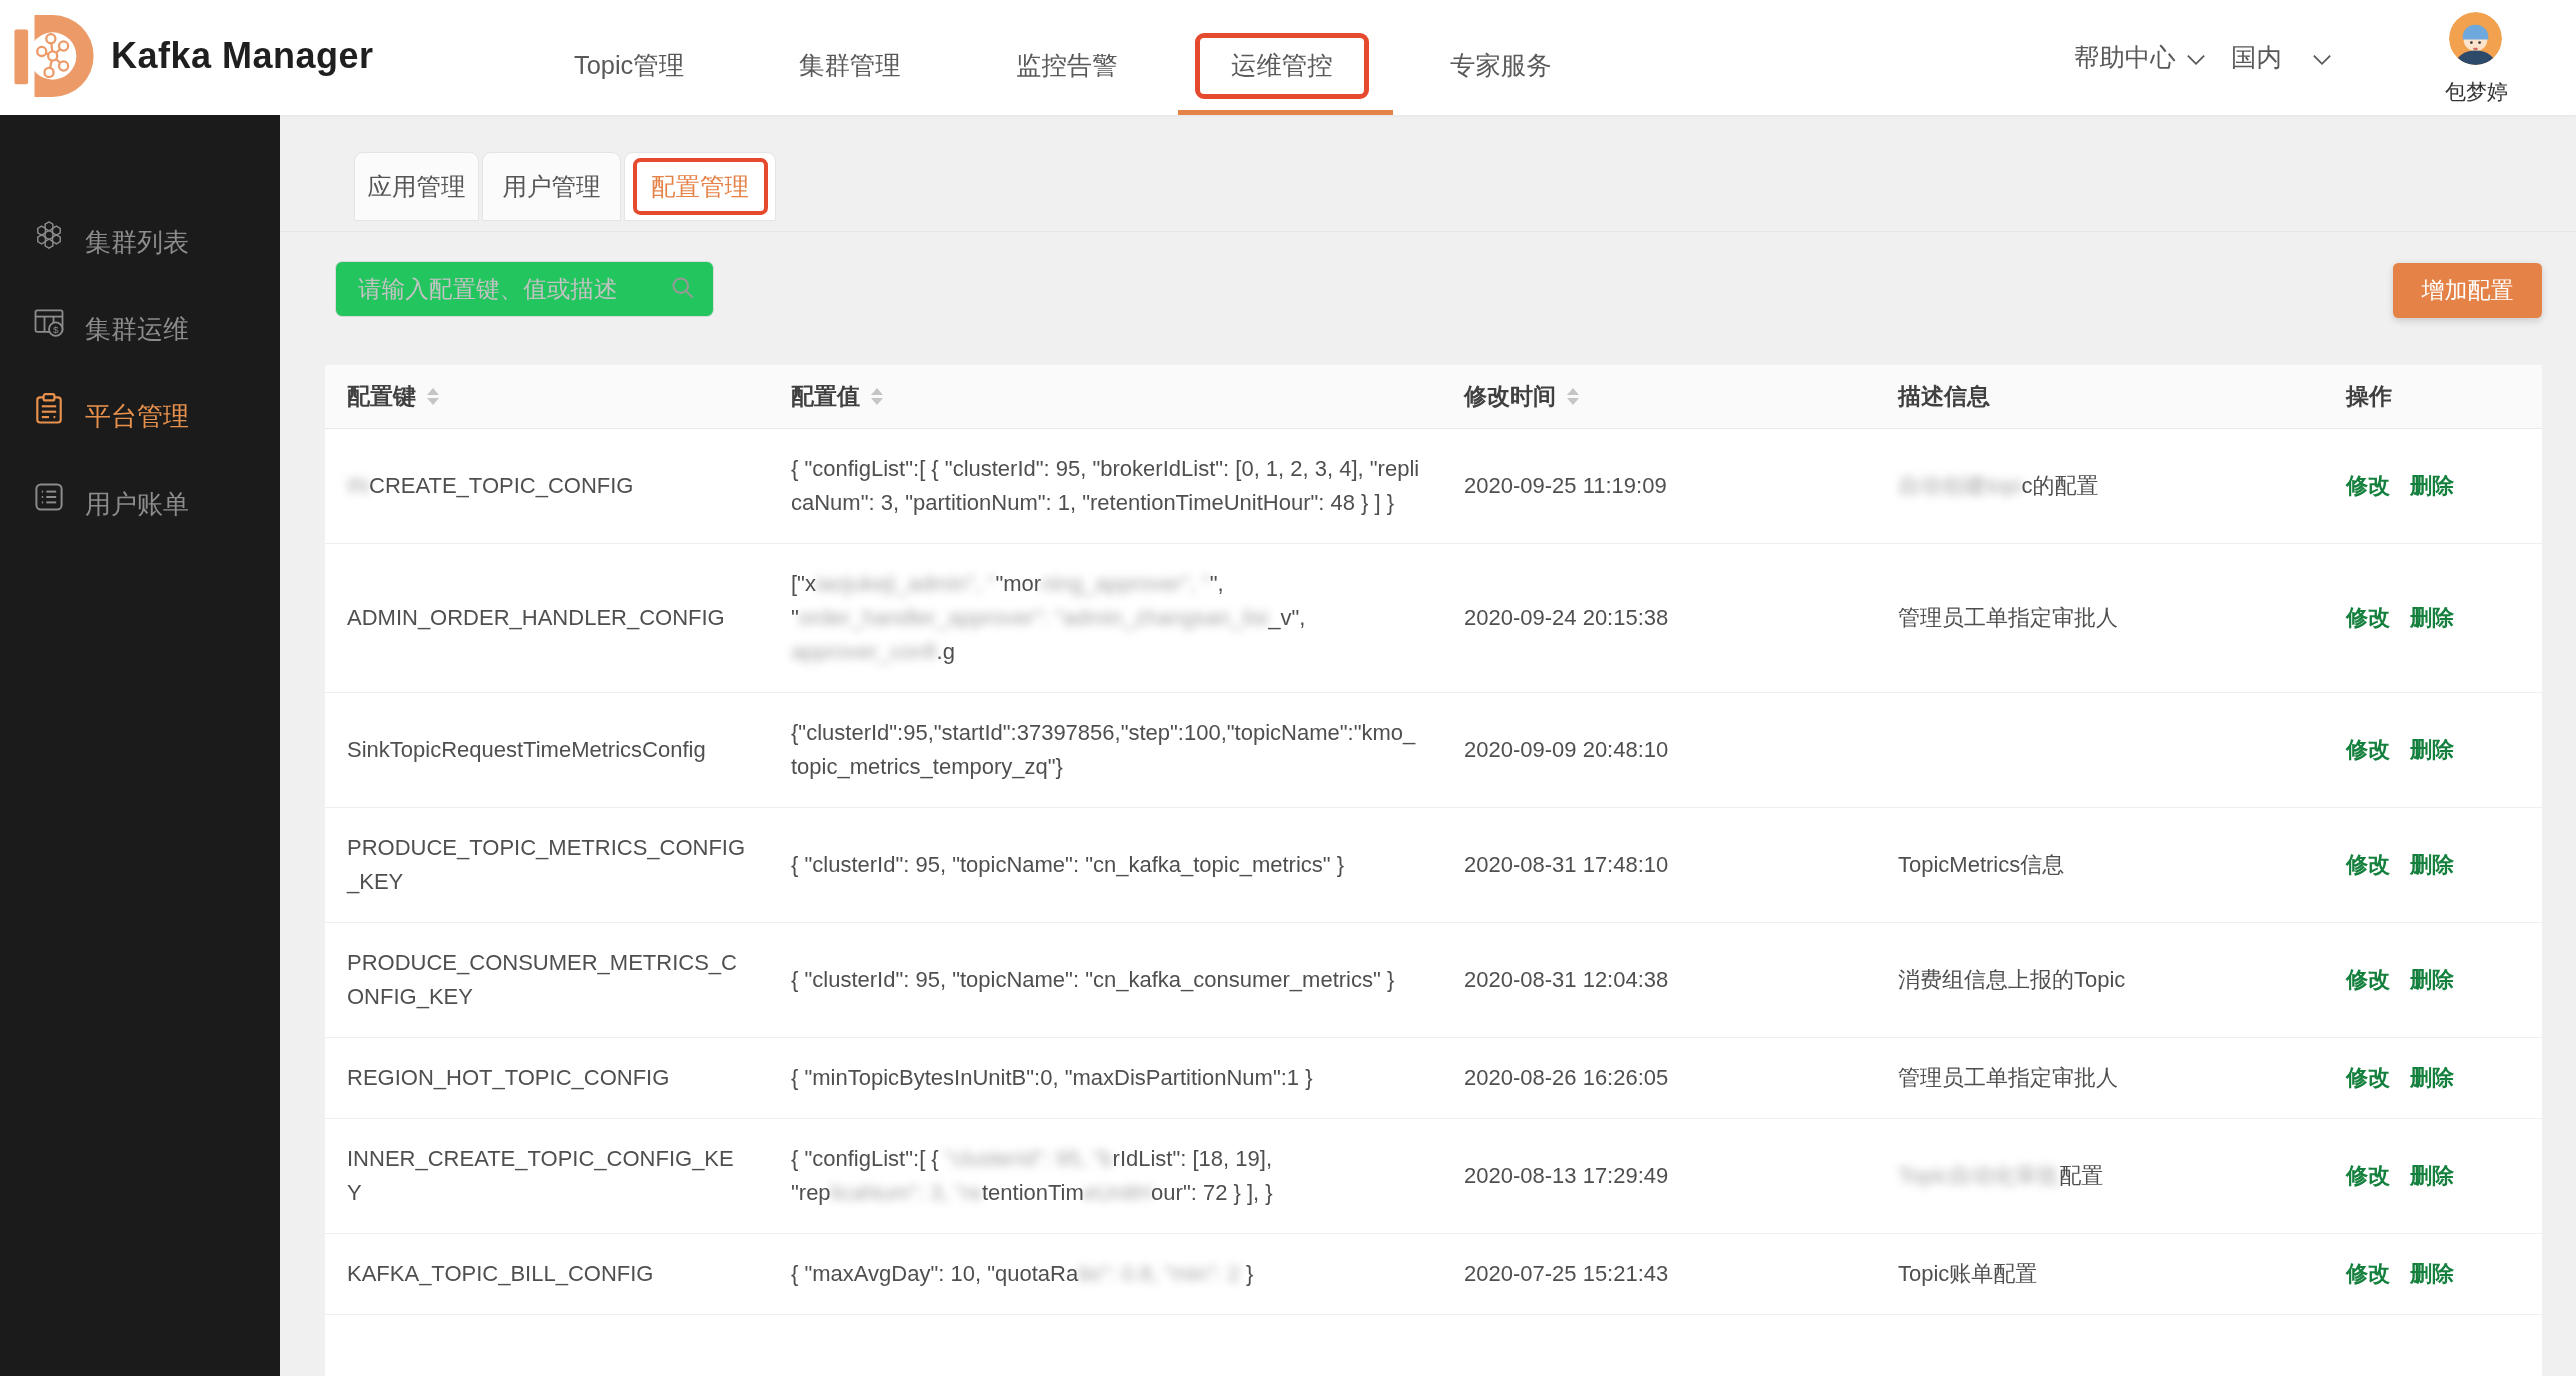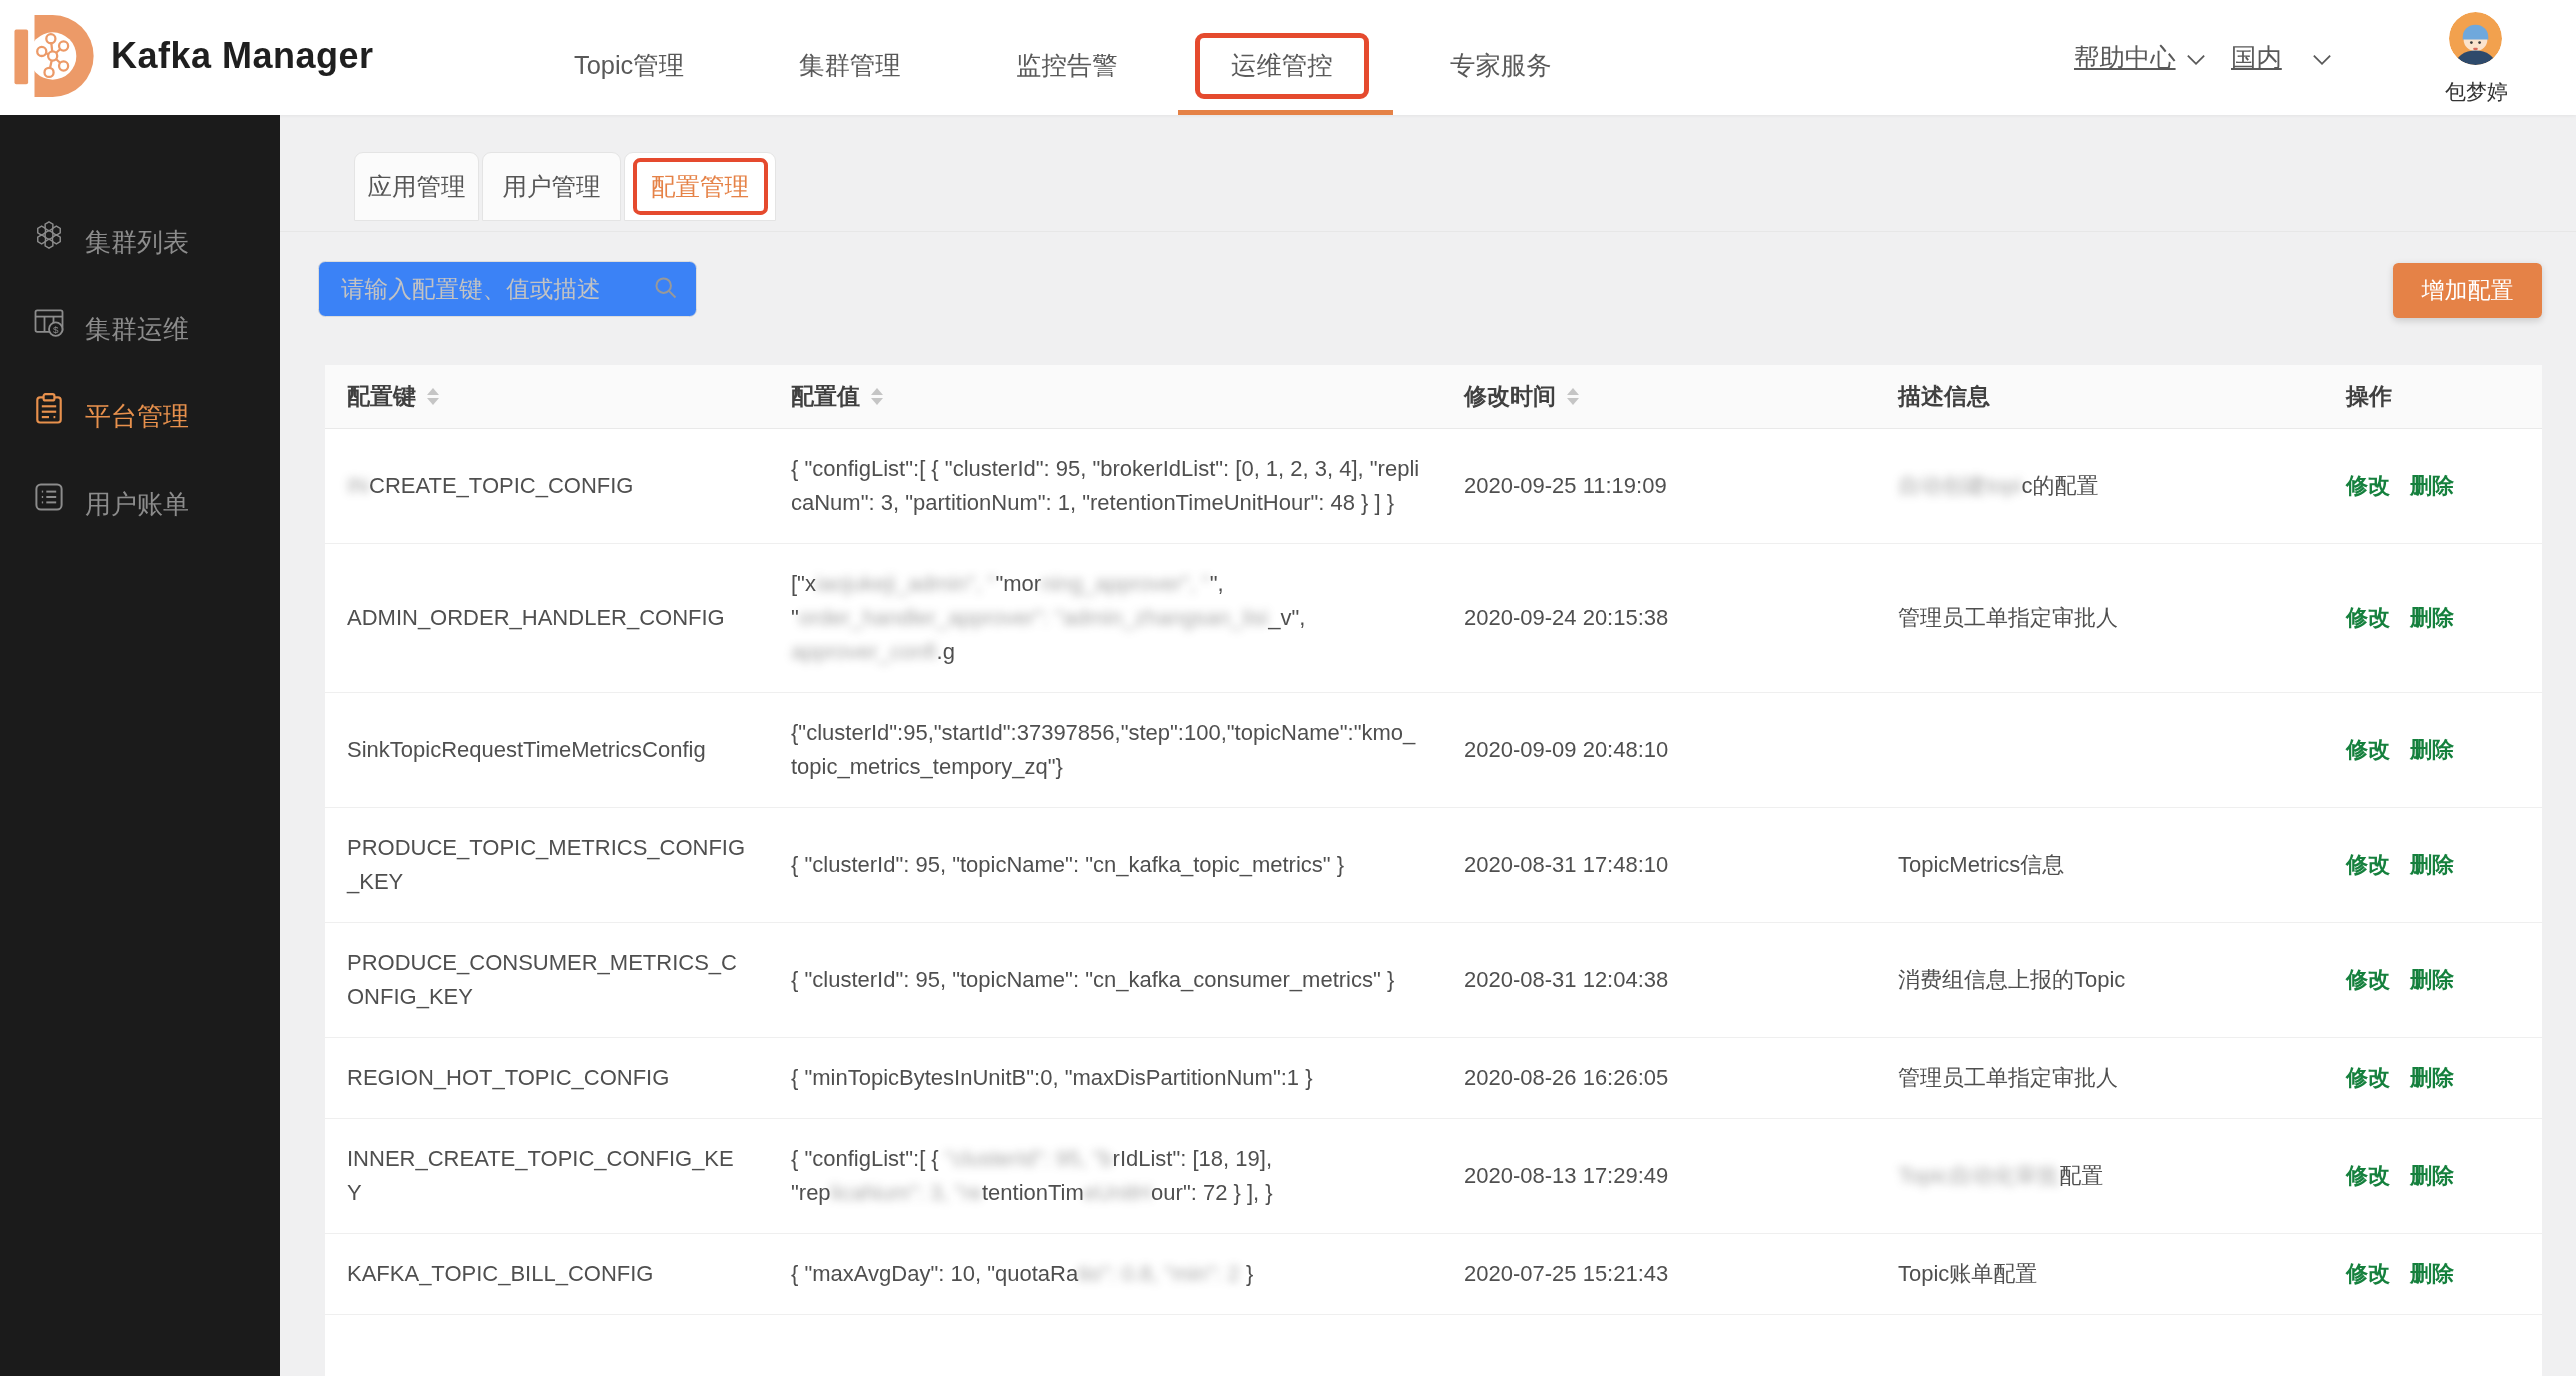--- a/index.html
+++ b/index.html
@@ -8,41 +8,41 @@
   .page { position:relative; width:2576px; height:1376px; overflow:hidden; background:#F0F0F1; }
 
   
   .top-header { position:absolute; left:0; top:0; width:2576px; height:115px; background:#fff; z-index:5; box-shadow:0 0.9px 3.6px rgba(0,0,0,.07); }
   .logo { position:absolute; left:9px; top:5.4px; }
   .app-title { position:absolute; left:111px; top:35px; font-size:36px; font-weight:600; color:#1f1f1f; letter-spacing:0.5px; }
   .nav-item { position:absolute; top:0; height:132px; display:flex; align-items:center; font-size:25.4px; color:#595959; cursor:pointer; white-space:nowrap; }
   .nv1{left:574px}.nv2{left:799px}.nv3{left:1016px}.nv4{left:1231px}.nv5{left:1450px}
   .anno-nav { border:5.4px solid #E54A2E; border-radius:9px; padding:11px 31px; margin:-16.3px -36px; }
   .nav-underline { position:absolute; left:1178px; bottom:0; width:215px; height:5.4px; background:#E58247; }
-  .hdr-right { position:absolute; top:0; height:115px; display:flex; align-items:center; gap:9px; font-size:25.4px; color:#595959; cursor:pointer;text-decoration:underline; }
+  .hdr-right { position:absolute; top:0; height:115px; display:flex; align-items:center; gap:9px; font-size:25.4px; color:#595959; cursor:pointer; }
   .help-blk{left:2074px}.region-blk{left:2231px}
   .avatar { position:absolute; left:2449px; top:11.8px; width:53px; height:53px; border-radius:50%; overflow:hidden; cursor:pointer; }
   .avatar-name { position:absolute; left:2422px; top:78px; width:109px; text-align:center; font-size:21px; color:#333; }
 
   
   .sidebar { position:absolute; left:0; top:115px; width:280px; height:1261px; background:#1B1B1B; }
   .side-item { position:absolute; left:0; width:280px; height:87px; display:flex; align-items:flex-end; gap:18px; padding-left:31px; font-size:26px; color:#8C8C8C; cursor:pointer; }
   .si1{top:58px}.si2{top:145px}.si3{top:232px}.si4{top:320px}
   .side-item.active { color:#E8914D; }
   .side-item svg { flex:0 0 auto; }
 
   
   .tab { position:absolute; top:152px; height:69px; background:#FBFBFB; border:0.9px solid #E4E4E4; border-bottom:0.9px solid #E4E4E4; border-radius:9px 9px 0 0; display:flex; align-items:center; justify-content:center; font-size:24.5px; color:#555; cursor:pointer; }
   .tab1{left:354px;width:125px}.tab2{left:482px;width:139px}
   .tab3{left:624px;width:152px;background:#fff;color:#E58247;}
   .tabs-divider { position:absolute; left:280px; top:231px; width:2296px; height:0.9px; background:#E7E7E7; }
   .anno-tab { border:4.5px solid #E54A2E; border-radius:7.3px; padding:8.2px 14.5px; margin:-12.7px -19px; }
 
   
-  .search-box { position:absolute; left:318px; top:261px; width:379px; height:56px; background:#3b82f6; border:0.9px solid #DCDCDC; border-radius:7.3px; display:flex; align-items:center; padding:0 16.3px 0 22px; }
+  .search-box { position:absolute; left:335px; top:261px; width:379px; height:56px; background:#22c55e; border:0.9px solid #DCDCDC; border-radius:7.3px; display:flex; align-items:center; padding:0 16.3px 0 22px; }
   .search-box input { flex:1; border:0; outline:0; background:transparent; font-size:23.6px; color:#333; font-family:inherit; min-width:0; }
   .search-box input::placeholder { color:#C3C3C3; }
   .add-btn { position:absolute; left:2393px; top:263px; width:149px; height:55px; background:#E58247; color:#fff; font-size:23px; border:none; border-radius:5.4px; display:flex; align-items:center; justify-content:center; cursor:pointer; box-shadow:0 2.7px 7.3px rgba(0,0,0,.15); font-family:inherit; }
 
   
   .table { position:absolute; left:325px; top:365px; width:2217px; height:1011px; background:#fff; }
   .thead, .trow { display:grid; grid-template-columns:444px 673px 434px 448px 217px; }
   .thead { height:64px; background:#FAFAFA; border-bottom:0.9px solid #E9E9E9; align-items:center; font-size:23px; font-weight:bold; color:#404040; }
   .thead .hcell { padding:0 22px; display:flex; align-items:center; gap:11px; white-space:nowrap; }
   .sorter { display:inline-flex; flex-direction:column; gap:3.6px; cursor:pointer; }

